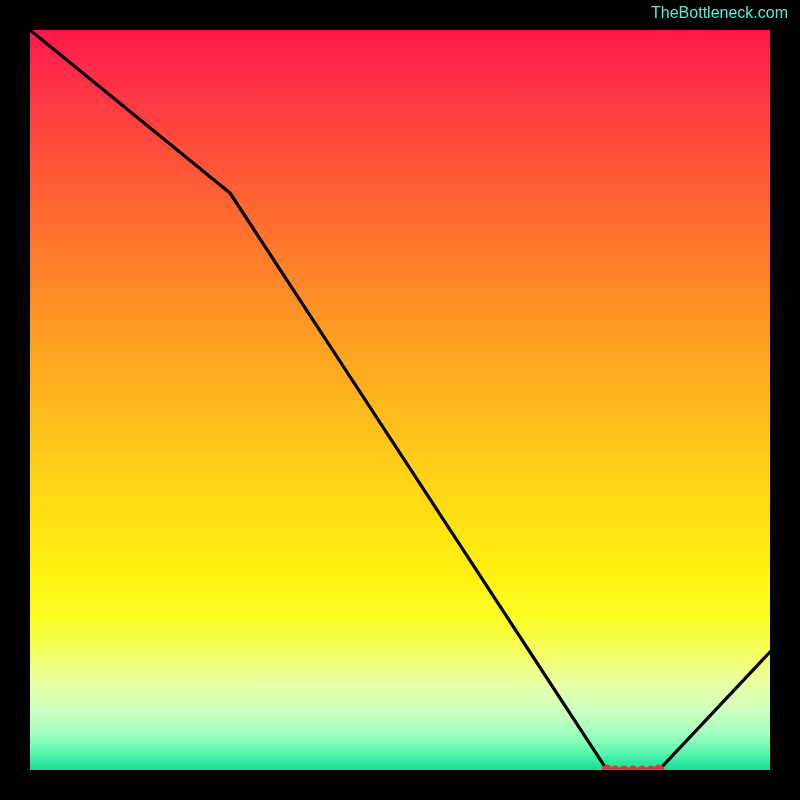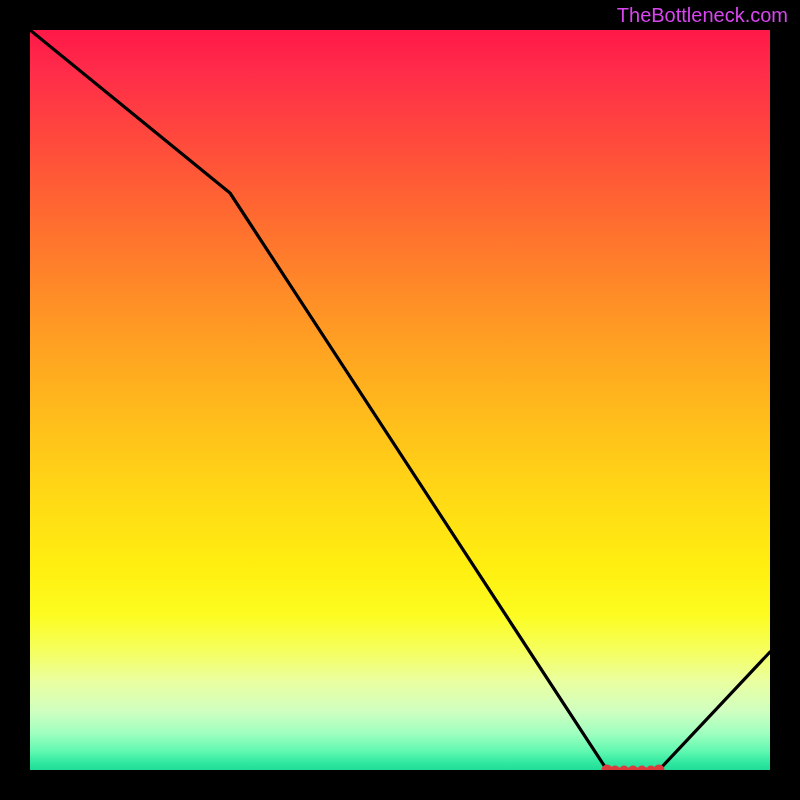--- a/index.html
+++ b/index.html
@@ -14,22 +14,22 @@
   .container {
     width: 800px;
     height: 800px;
     position: relative;
     background: #000;
   }
   .attribution {
     position: absolute;
     top: 4px;
     right: 12px;
-    color: #d946ef;
-    font-size: 20px;
+    color: #5eead4;
+    font-size: 16px;
     font-family: Arial, sans-serif;
   }
   .plot-area {
     position: absolute;
     left: 30px;
     top: 30px;
     width: 740px;
     height: 740px;
   }
   .gradient-bg {

